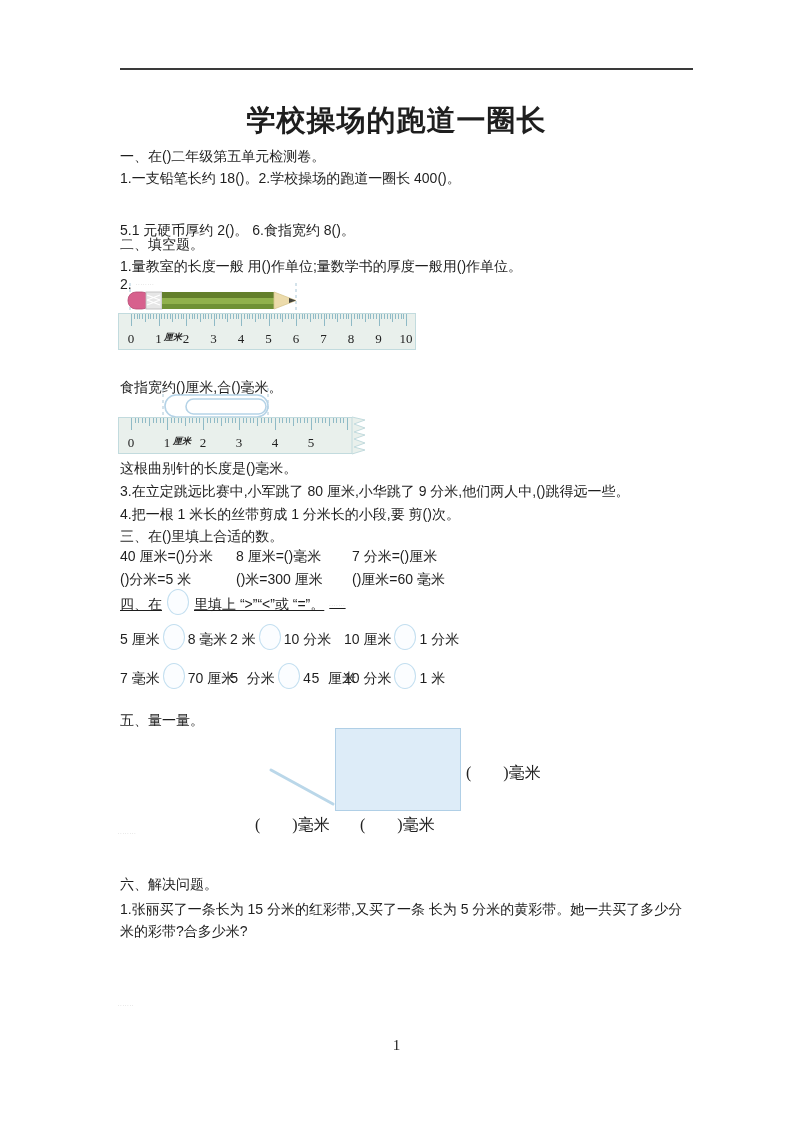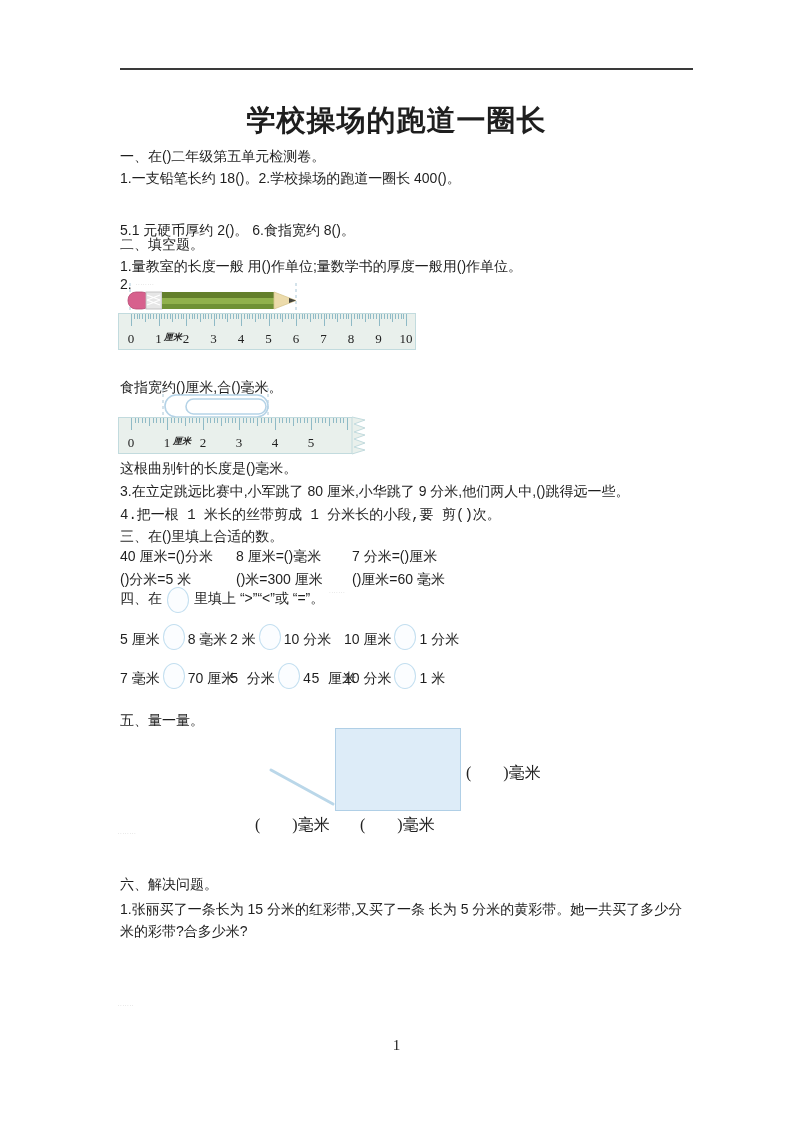--- a/index.html
+++ b/index.html
@@ -11,21 +11,21 @@
   .title{position:absolute;left:0;width:793px;text-align:center;font-size:29px;font-weight:bold;letter-spacing:1px;}
   .tinytxt{position:absolute;font-size:4px;color:#9a9a9a;letter-spacing:1px;}
   .ruler{position:absolute;background:#e9f0ec;border:1px solid #c2dbde;box-sizing:border-box;}
   .ruler.torn{border-right:none;}
   .tick{position:absolute;top:0;width:1px;background:#8fbac6;}
   .rlabel{position:absolute;bottom:2px;transform:translateX(-50%);font-family:"Liberation Serif",serif;font-size:13px;color:#222;}
   .rlabel.unit{transform:none;bottom:5px;font-size:9px;font-weight:bold;font-style:italic;}
   .circle{display:inline-block;width:22px;height:26px;border:1.5px solid #c3dff0;border-radius:50%;
           background:#fbfdff;box-sizing:border-box;transform:translateY(-3px);}
   .cmp{position:absolute;display:inline-flex;align-items:center;gap:3px;height:32px;}
-  .h4row{position:absolute;display:inline-flex;gap:5px;height:30px;}
+  .h4row{position:absolute;display:inline-flex;align-items:center;gap:5px;height:30px;text-decoration:underline;}
   .kai{position:absolute;font-family:"Liberation Serif",serif;font-size:16px;color:#222;white-space:nowrap;}
   .mrect{position:absolute;background:#ddecf8;border:1px solid #b0cfe6;box-sizing:border-box;}
   .pagenum{position:absolute;left:0;width:793px;text-align:center;font-family:"Liberation Serif",serif;font-size:15px;}
   svg{position:absolute;overflow:visible;}
 </style>
 </head>
 <body>
 
 <div id="page">
 
@@ -253,21 +253,21 @@
     <span class="rlabel" style="left:120px;">3</span>
     <span class="rlabel" style="left:156px;">4</span>
     <span class="rlabel" style="left:192px;">5</span>
   </div>
   <svg style="left:352px;top:417px;" width="16" height="37">
     <polygon points="0,0 13,3 2,7 13,11 2,15 13,18 2,22 13,26 2,30 13,33 0,37" fill="#e9f0ec" stroke="#c2dbde" stroke-width="1"></polygon>
   </svg>
 
   <div class="abs" style="left:120px;top:460px;">这根曲别针的长度是()毫米。</div>
   <div class="abs" style="left:120px;top:483px;">3.在立定跳远比赛中,小军跳了 80 厘米,小华跳了 9 分米,他们两人中,()跳得远一些。</div>
-  <div class="abs" style="left:120px;top:506px;font-family:Liberation Mono, monospace;">4.把一根 1 米长的丝带剪成 1 分米长的小段,要 剪()次。</div>
+  <div class="abs" style="left:120px;top:506px;">4.把一根 1 米长的丝带剪成 1 分米长的小段,要 剪()次。</div>
 
   <div class="abs" style="left:120px;top:528px;">三、在()里填上合适的数。</div>
   <div class="abs" style="left:120px;top:548px;">40 厘米=()分米</div>
   <div class="abs" style="left:236px;top:548px;">8 厘米=()毫米</div>
   <div class="abs" style="left:352px;top:548px;">7 分米=()厘米</div>
   <div class="abs" style="left:120px;top:571px;">()分米=5 米</div>
   <div class="abs" style="left:236px;top:571px;">()米=300 厘米</div>
   <div class="abs" style="left:352px;top:571px;">()厘米=60 毫米</div>
 
   <div class="h4row" style="left:120px;top:590px;">

